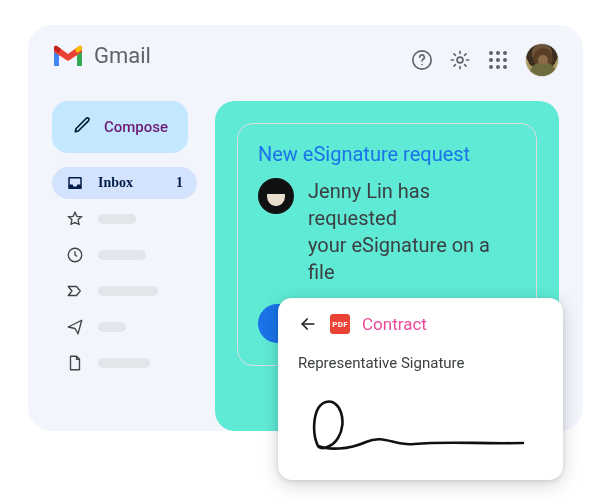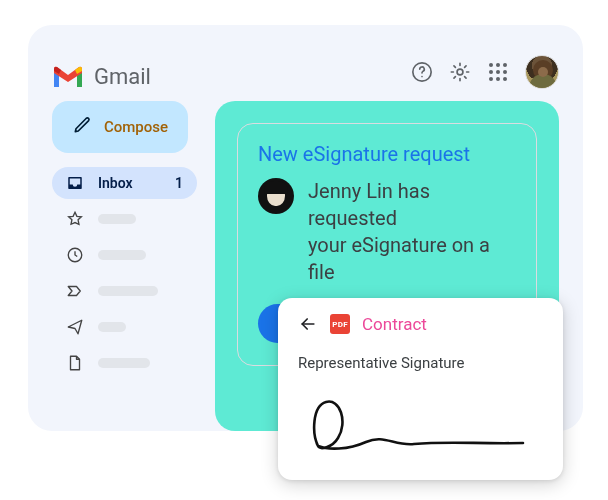--- a/index.html
+++ b/index.html
@@ -16,21 +16,21 @@
     top: 25px;
     left: 28px;
     width: 555px;
     height: 406px;
     background: #f2f5fc;
     border-radius: 24px;
     padding: 18px 24px 24px 24px;
   }
   .header {
     display: flex;
-    align-items: flex-end;
+    align-items: flex-start;
     justify-content: space-between;
     height: 46px;
   }
   .brand {
     display: flex;
     align-items: center;
     gap: 10px;
   }
   .gmail-logo {
     width: 32px;
@@ -105,32 +105,33 @@
     gap: 12px;
     background: #c2e7ff;
     border-radius: 16px;
     padding: 14px 20px;
     width: 136px;
     cursor: pointer;
     margin-bottom: 14px;
   }
   .compose-btn span.label {
     font-size: 15px;
-    color: #a16207;
+    color: #701a75;
     font-weight: 500;
   }
   .sidebar-item {
     display: flex;
     align-items: center;
     gap: 14px;
     height: 32px;
     border-radius: 16px;
     padding: 0 14px 0 14px;
     cursor: pointer;
     margin-bottom: 4px;
+    font-family: Liberation Serif, serif;
   }
   .sidebar-item.selected {
     background: #d3e3fd;
   }
   .sidebar-icon {
     width: 18px;
     height: 18px;
     display:flex; align-items:center; justify-content:center;
     color:#444;
     flex-shrink:0;

